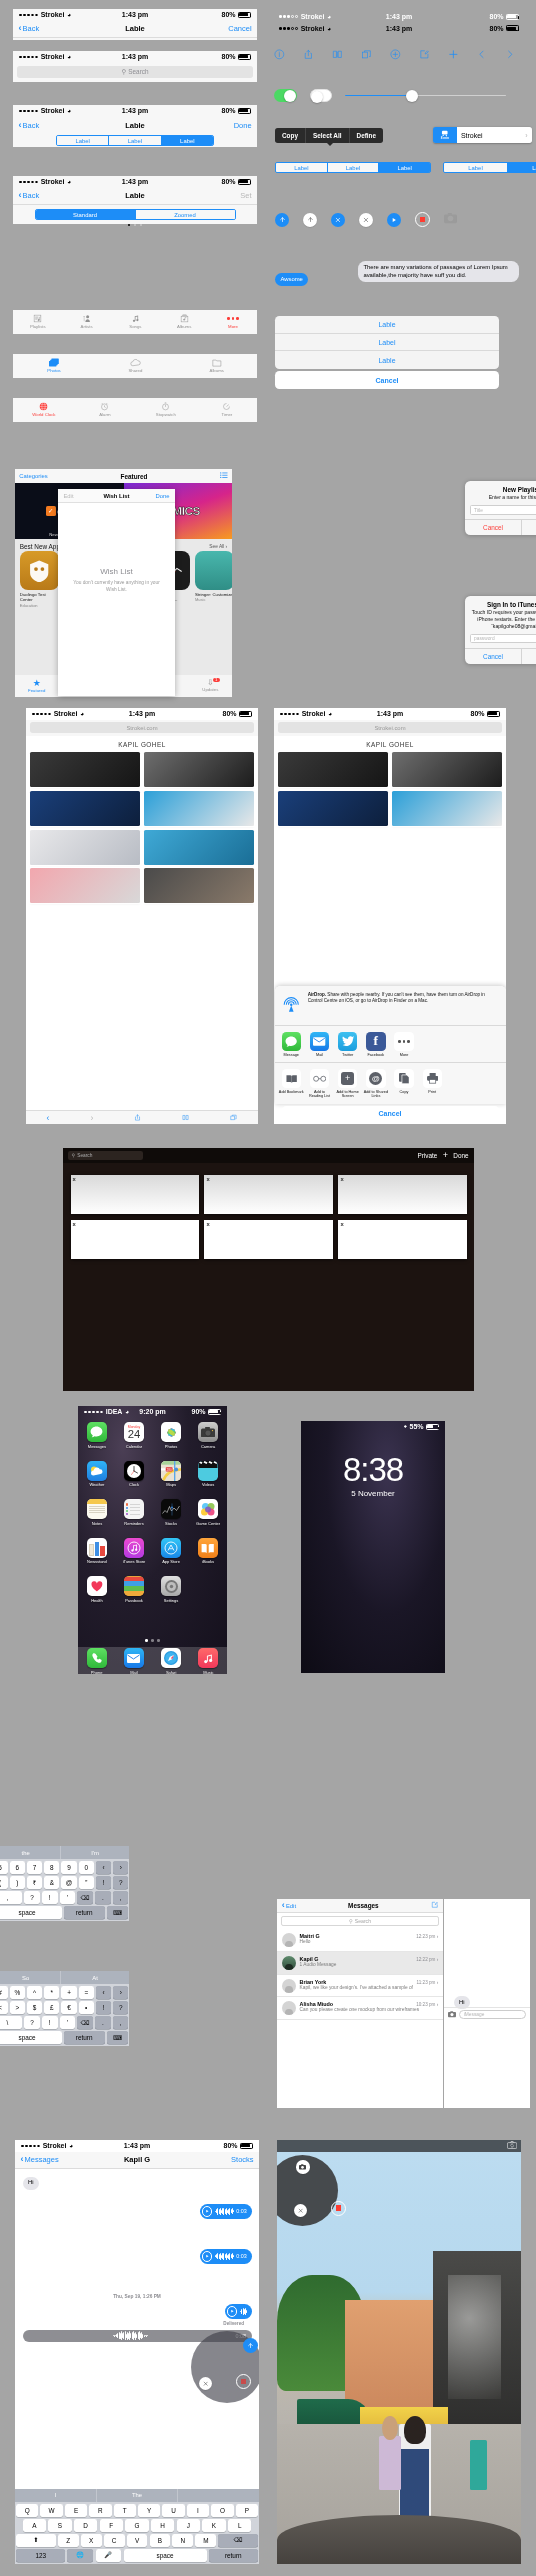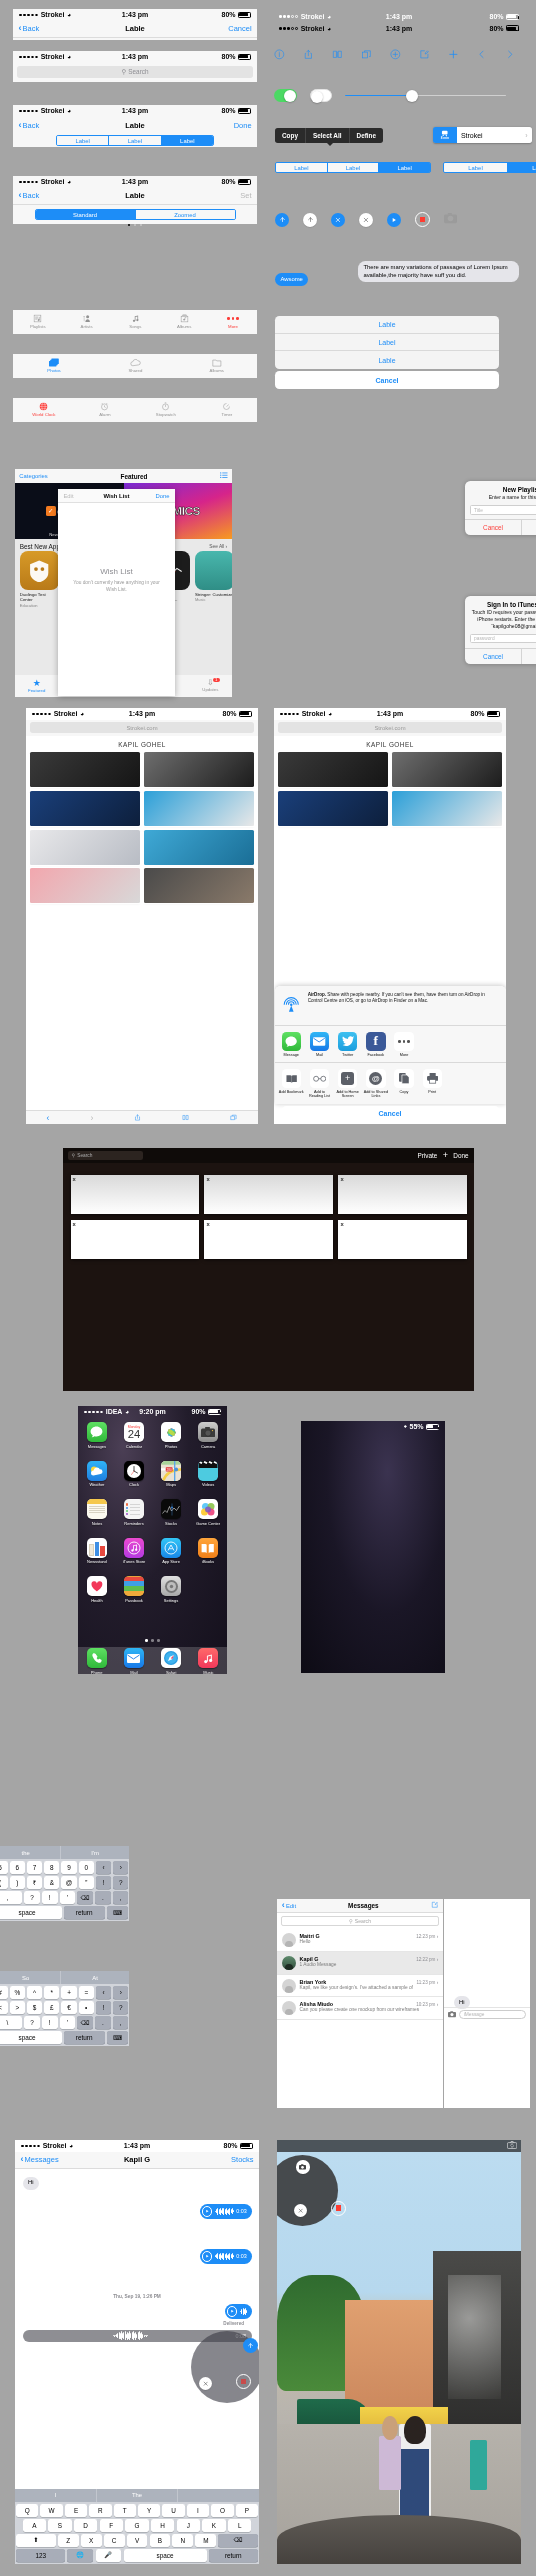--- a/index.html
+++ b/index.html
@@ -1005,20 +1005,24 @@
 
 <div class="lockscreen" style="left:301px;top:1421px;width:144px;height:252px;">
   <div class="statusbar white" style="justify-content:flex-end">
     <span class="sb-right">
       <span>᛭</span>
       <span>55%</span>
       <span class="batt">
           <b style="width:55%"></b>
         </span>
     </span>
+  </div>
+  <div style="padding:20.4px 0 0 0;text-align:center;">
+    <div style="font-size:33px;color:#fff;font-weight:200;line-height:1;letter-spacing:-1.1px">8:38</div>
+    <div style="font-size:8px;color:#fff;font-weight:300;margin-top:3.2px">5 November</div>
   </div>
 </div>
 
 <div class="homescreen" style="left:78px;top:1406px;width:149px;height:268px;">
   <div class="statusbar white">
     <span class="sb-left">
       <span class="dots">
           <i></i>
           <i></i>
           <i></i>

